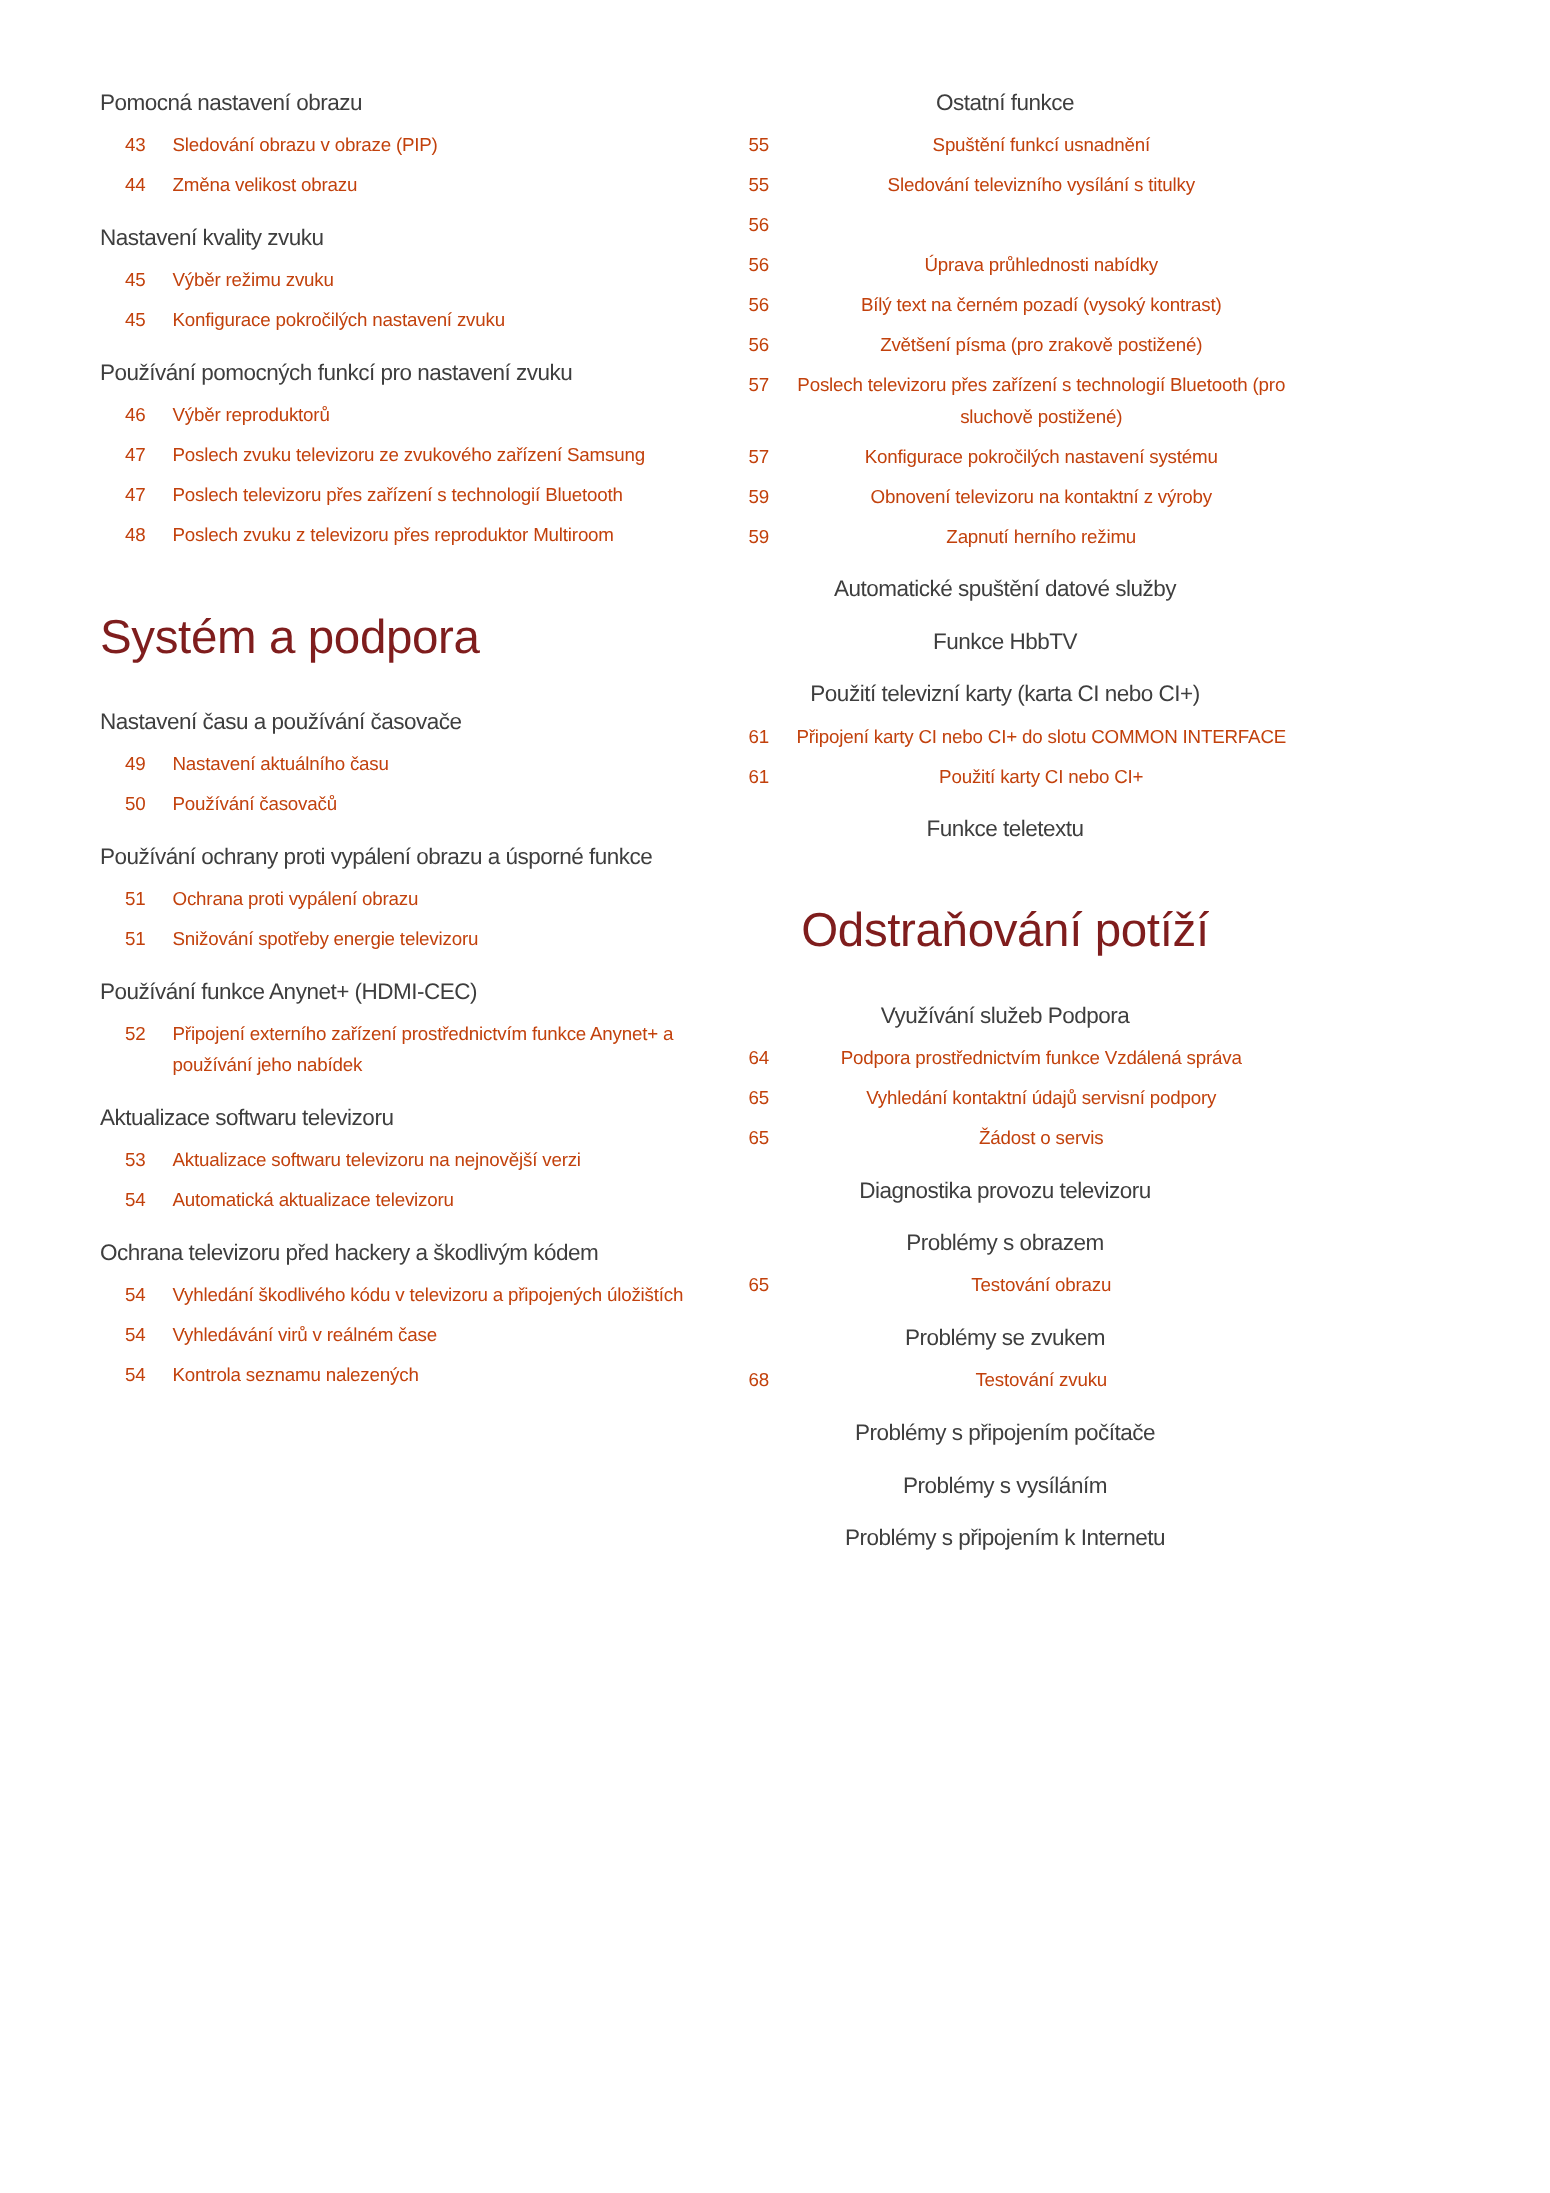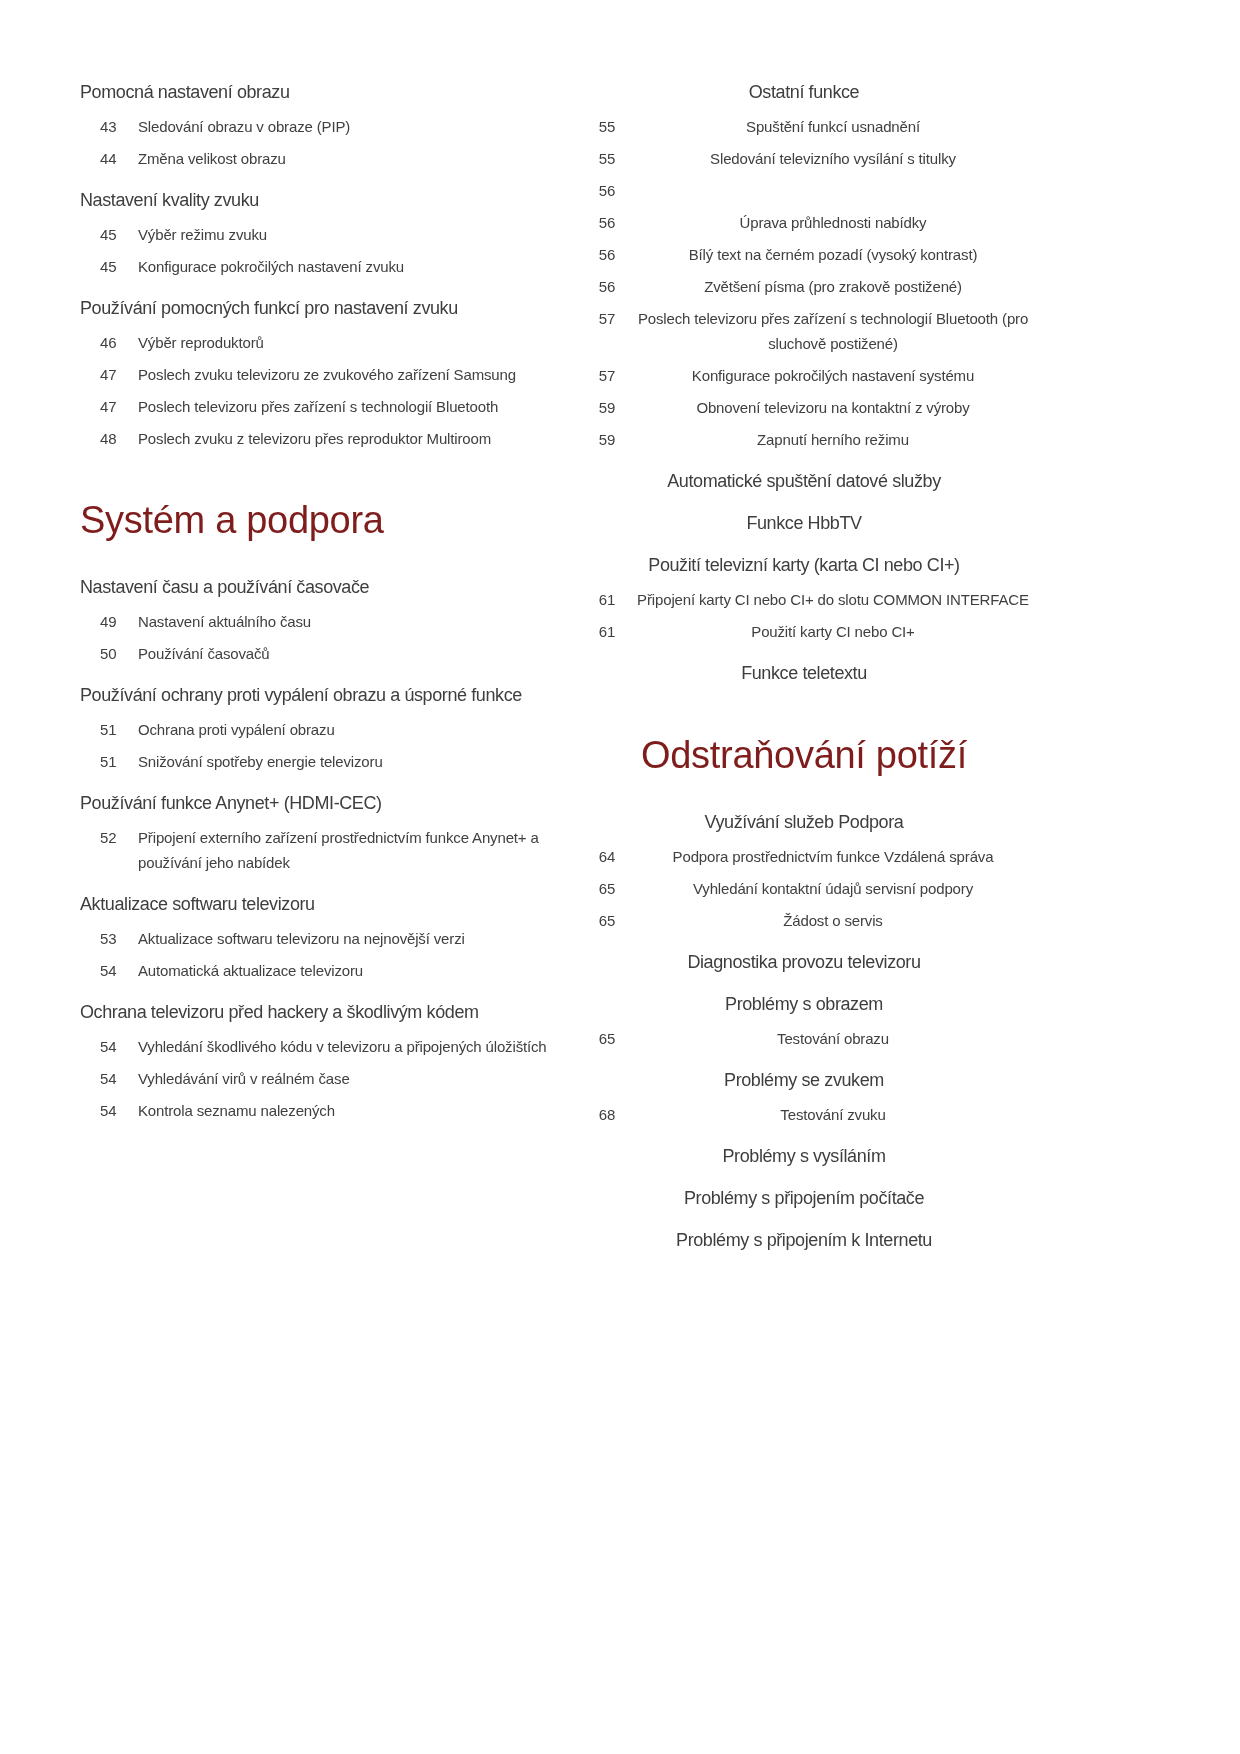--- a/index.html
+++ b/index.html
@@ -22,21 +22,21 @@
     align-items: flex-start;
     padding: 69px 0 0 80px;
   }
   .column { min-height: 10px; }
   .column[data-col="0"] { width: 480px; margin-right: 8px; }
   .column[data-col="1"] { width: 472px; text-align: center; }
 
   .block.section { margin-top: 16px; }
   .block.chapter { margin-top: 49px; }
   .block.chapter + .block.section { margin-top: 34px; }
-  .column > .block:first-child { margin-top: 10px; }
+  .column > .block:first-child { margin-top: 0; }
 
   .section-title {
     font-size: 18px;
     line-height: 26px;
     letter-spacing: -0.4px;
     color: #3e3e3e;
     cursor: pointer;
   }
   .chapter-title {
     font-size: 38px;
@@ -45,21 +45,21 @@
     color: #7f1d1d;
     cursor: pointer;
   }
   .entry {
     display: flex;
     margin-top: 7px;
     padding-left: 20px;
     font-size: 15px;
     line-height: 25px;
     letter-spacing: -0.15px;
-    color: #404040;
+    color: #c2410c;
     cursor: pointer;
   }
   .section-title + .entry { margin-top: 9px; }
   .entry-page {
     flex: none;
     width: 38px;
   }
   .entry-label { flex: 1; }
 </style>
 </head>
@@ -260,23 +260,23 @@
           </div>
         </div>
         <div class="block section">
           <div class="section-title">Problémy se zvukem</div>
           <div class="entry">
             <span class="entry-page">68</span>
             <span class="entry-label">Testování zvuku</span>
           </div>
         </div>
         <div class="block section">
+          <div class="section-title">Problémy s připojením počítače</div>
+        </div>
+        <div class="block section">
           <div class="section-title">Problémy s vysíláním</div>
-        </div>
-        <div class="block section">
-          <div class="section-title">Problémy s připojením počítače</div>
         </div>
         <div class="block section">
           <div class="section-title">Problémy s připojením k Internetu</div>
         </div>
       </div>
   </div>
 </div>
 
 </body></html>

